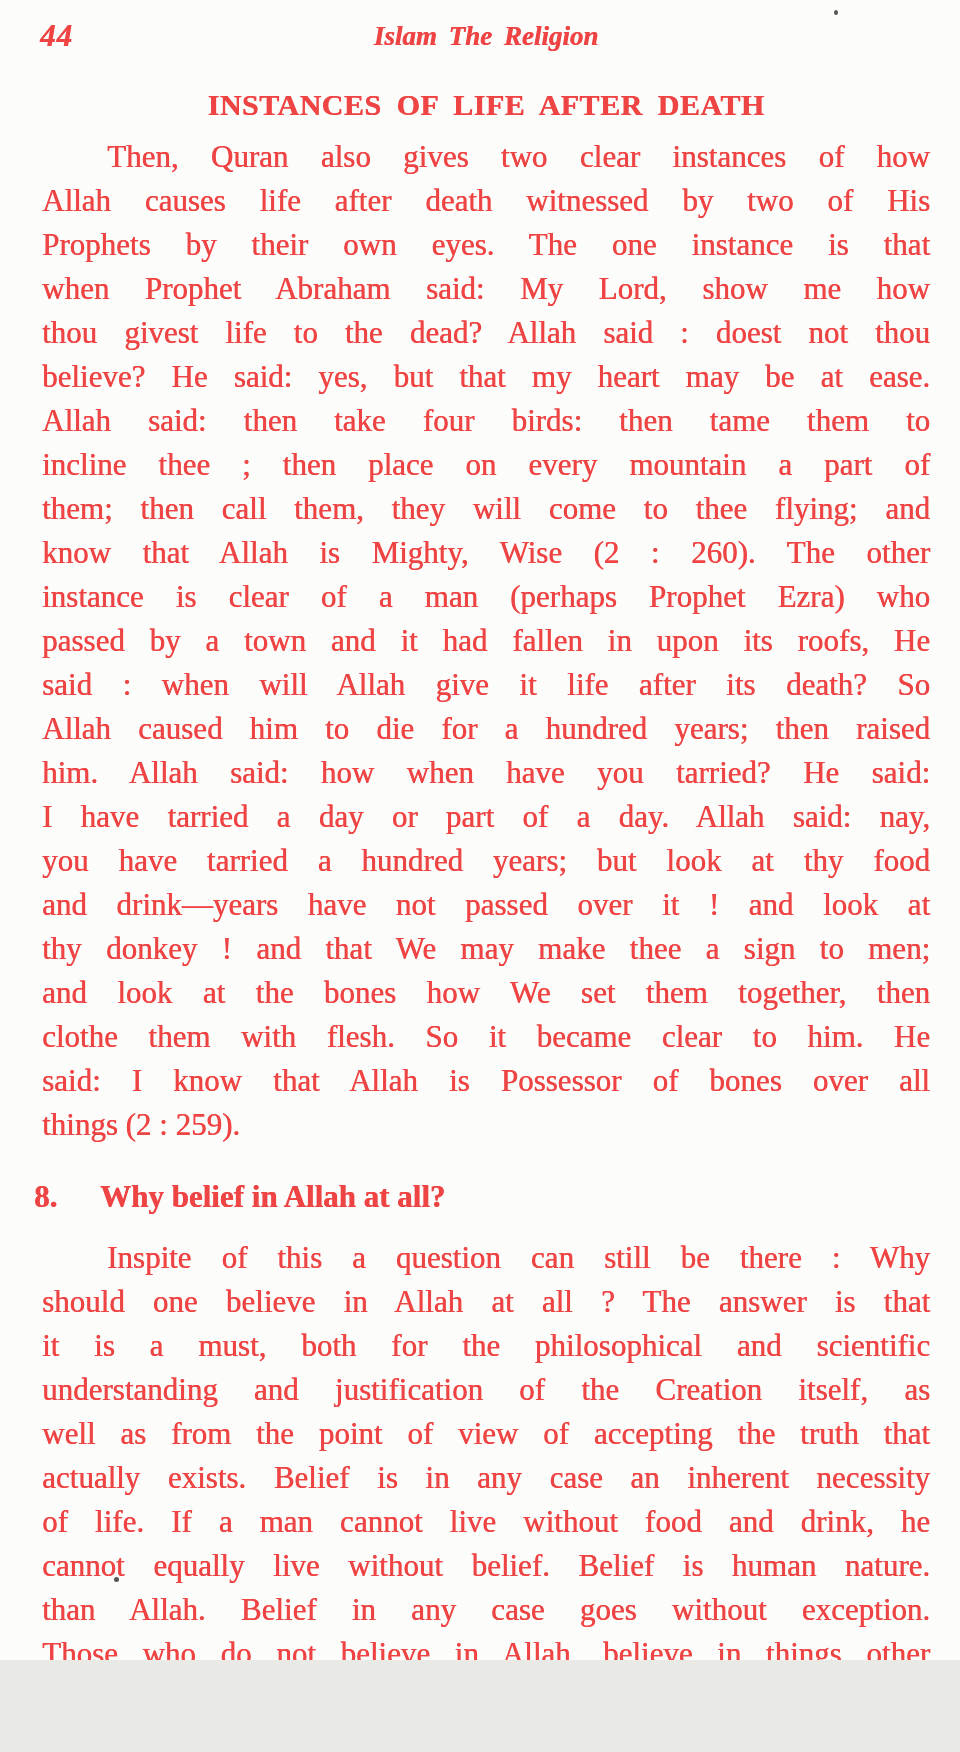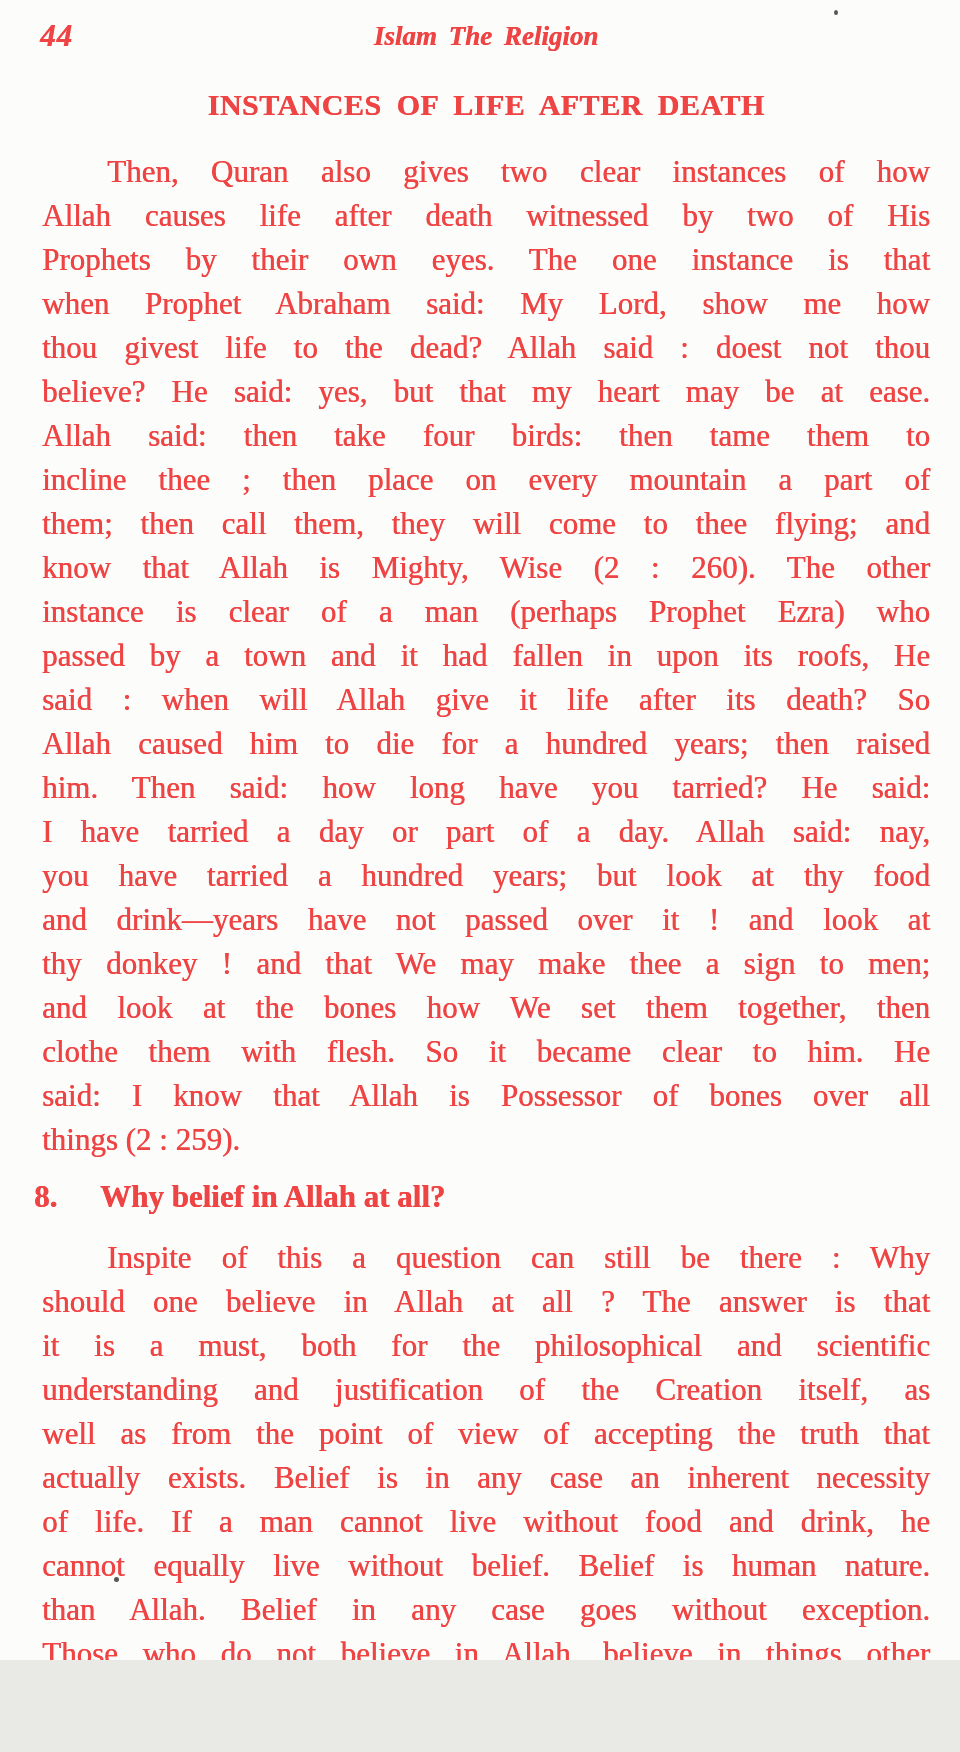--- a/index.html
+++ b/index.html
@@ -65,21 +65,21 @@
     font-size: 31px;
     line-height: 44px;
   }
   .para .line {
     height: 44px;
     text-align: justify;
     text-align-last: justify;
   }
   .para .line.indent { text-indent: 65px; }
   .para .line.last-short { text-align-last: left; }
-  .para1 { top: 150px; }
+  .para1 { top: 135px; }
   .para2 { top: 1236px; }
 
   .section-heading {
     position: absolute;
     top: 1175px;
     left: 34px;
     width: 896px;
     line-height: 44px;
     font-size: 31px;
     font-weight: bold;
@@ -115,21 +115,21 @@
       <div class="line">thou givest life to the dead? Allah said : doest not thou</div>
       <div class="line">believe? He said: yes, but that my heart may be at ease.</div>
       <div class="line">Allah said: then take four birds: then tame them to</div>
       <div class="line">incline thee ; then place on every mountain a part of</div>
       <div class="line">them; then call them, they will come to thee flying; and</div>
       <div class="line">know that Allah is Mighty, Wise (2 : 260). The other</div>
       <div class="line">instance is clear of a man (perhaps Prophet Ezra) who</div>
       <div class="line">passed by a town and it had fallen in upon its roofs, He</div>
       <div class="line">said : when will Allah give it life after its death? So</div>
       <div class="line">Allah caused him to die for a hundred years; then raised</div>
-      <div class="line">him. Then said: how long have you tarried? He said:</div>
+      <div class="line">him. Allah said: how when have you tarried? He said:</div>
       <div class="line">I have tarried a day or part of a day. Allah said: nay,</div>
       <div class="line">you have tarried a hundred years; but look at thy food</div>
       <div class="line">and drink—years have not passed over it ! and look at</div>
       <div class="line">thy donkey ! and that We may make thee a sign to men;</div>
       <div class="line">and look at the bones how We set them together, then</div>
       <div class="line">clothe them with flesh. So it became clear to him. He</div>
       <div class="line">said: I know that Allah is Possessor of bones over all</div>
       <div class="line last-short">things (2 : 259).</div>
     </div>
 

